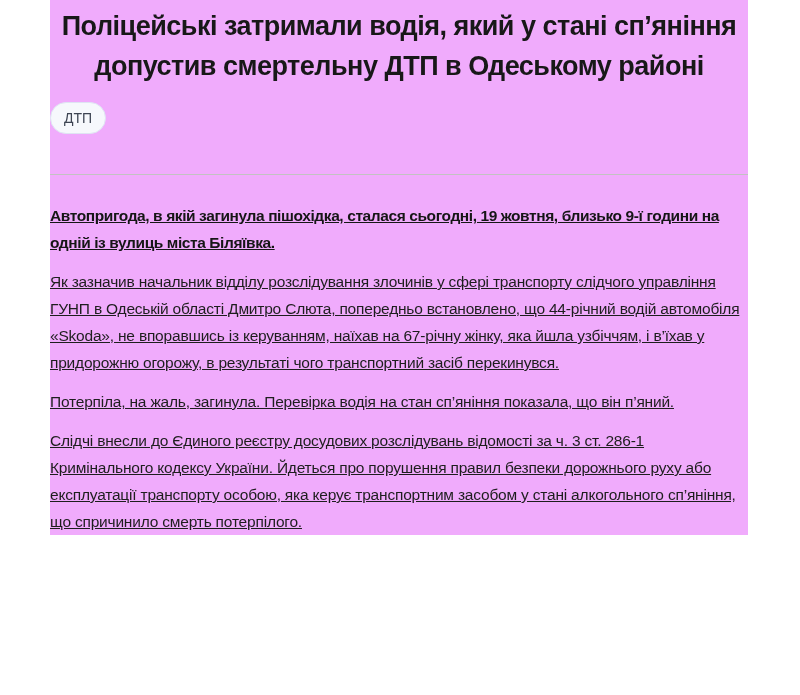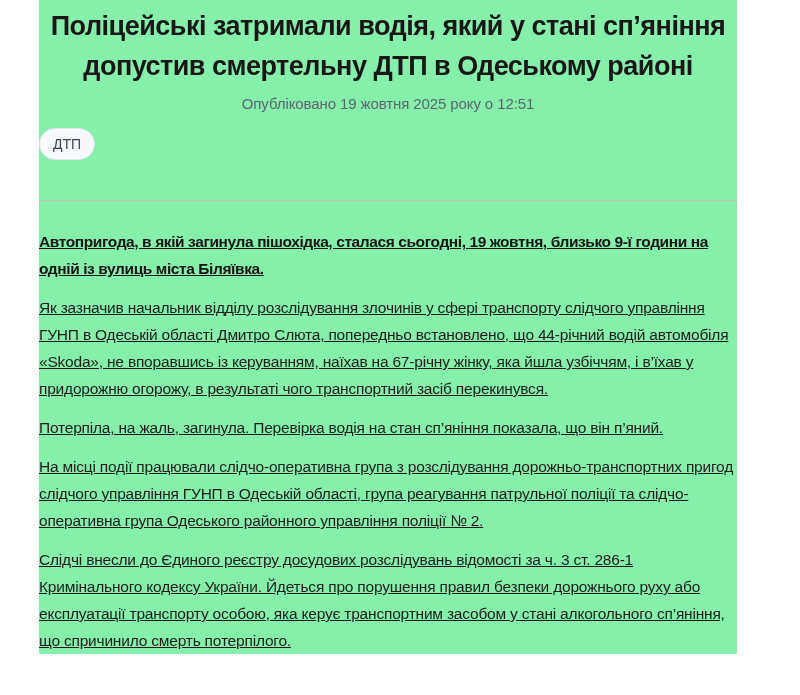--- a/index.html
+++ b/index.html
@@ -3,23 +3,23 @@
 <meta charset="utf-8">
 <style>
   html, body {
     margin: 0;
     padding: 0;
     background: #ffffff;
     font-family: "Liberation Sans", "DejaVu Sans", sans-serif;
   }
   .page {
     width: 698px;
-    margin-left: 39px;
+    margin-left: 50px;
     padding-top: 6px;
-    background: #86efac;
+    background: #f0abfc;
   }
   .article-title {
     margin: 0 auto;
     max-width: 680px;
     text-align: center;
     font-size: 27px;
     line-height: 40px;
     font-weight: 700;
     letter-spacing: -0.5px;
     color: #181818;
@@ -71,29 +71,27 @@
     margin-bottom: 0;
   }
 </style>
 </head>
 <body>
 
 <div class="page">
 
   <h1 class="article-title">Поліцейські затримали водія, який у стані сп’яніння допустив смертельну ДТП в Одеському районі</h1>
 
-  <div class="publish-date">Опубліковано 19 жовтня 2025 року о 12:51</div>
 
   <div class="tag-row">
     <span class="tag-pill">ДТП</span>
   </div>
 
   <hr class="divider">
 
   <div class="article-body">
     <p class="lead">Автопригода, в якій загинула пішохідка, сталася сьогодні, 19 жовтня, близько 9-ї години на одній із вулиць міста Біляївка.</p>
     <p>Як зазначив начальник відділу розслідування злочинів у сфері транспорту слідчого управління ГУНП в Одеській області Дмитро Слюта, попередньо встановлено, що 44-річний водій автомобіля «Skoda», не впоравшись із керуванням, наїхав на 67-річну жінку, яка йшла узбіччям, і в’їхав у придорожню огорожу, в результаті чого транспортний засіб перекинувся.</p>
     <p>Потерпіла, на жаль, загинула. Перевірка водія на стан сп’яніння показала, що він п’яний.</p>
-    <p>На місці події працювали слідчо-оперативна група з розслідування дорожньо-транспортних пригод слідчого управління ГУНП в Одеській області, група реагування патрульної поліції та слідчо-оперативна група Одеського районного управління поліції № 2.</p>
     <p>Слідчі внесли до Єдиного реєстру досудових розслідувань відомості за ч. 3 ст. 286-1 Кримінального кодексу України. Йдеться про порушення правил безпеки дорожнього руху або експлуатації транспорту особою, яка керує транспортним засобом у стані алкогольного сп’яніння, що спричинило смерть потерпілого.</p>
   </div>
 
 </div>
 
 </body></html>

